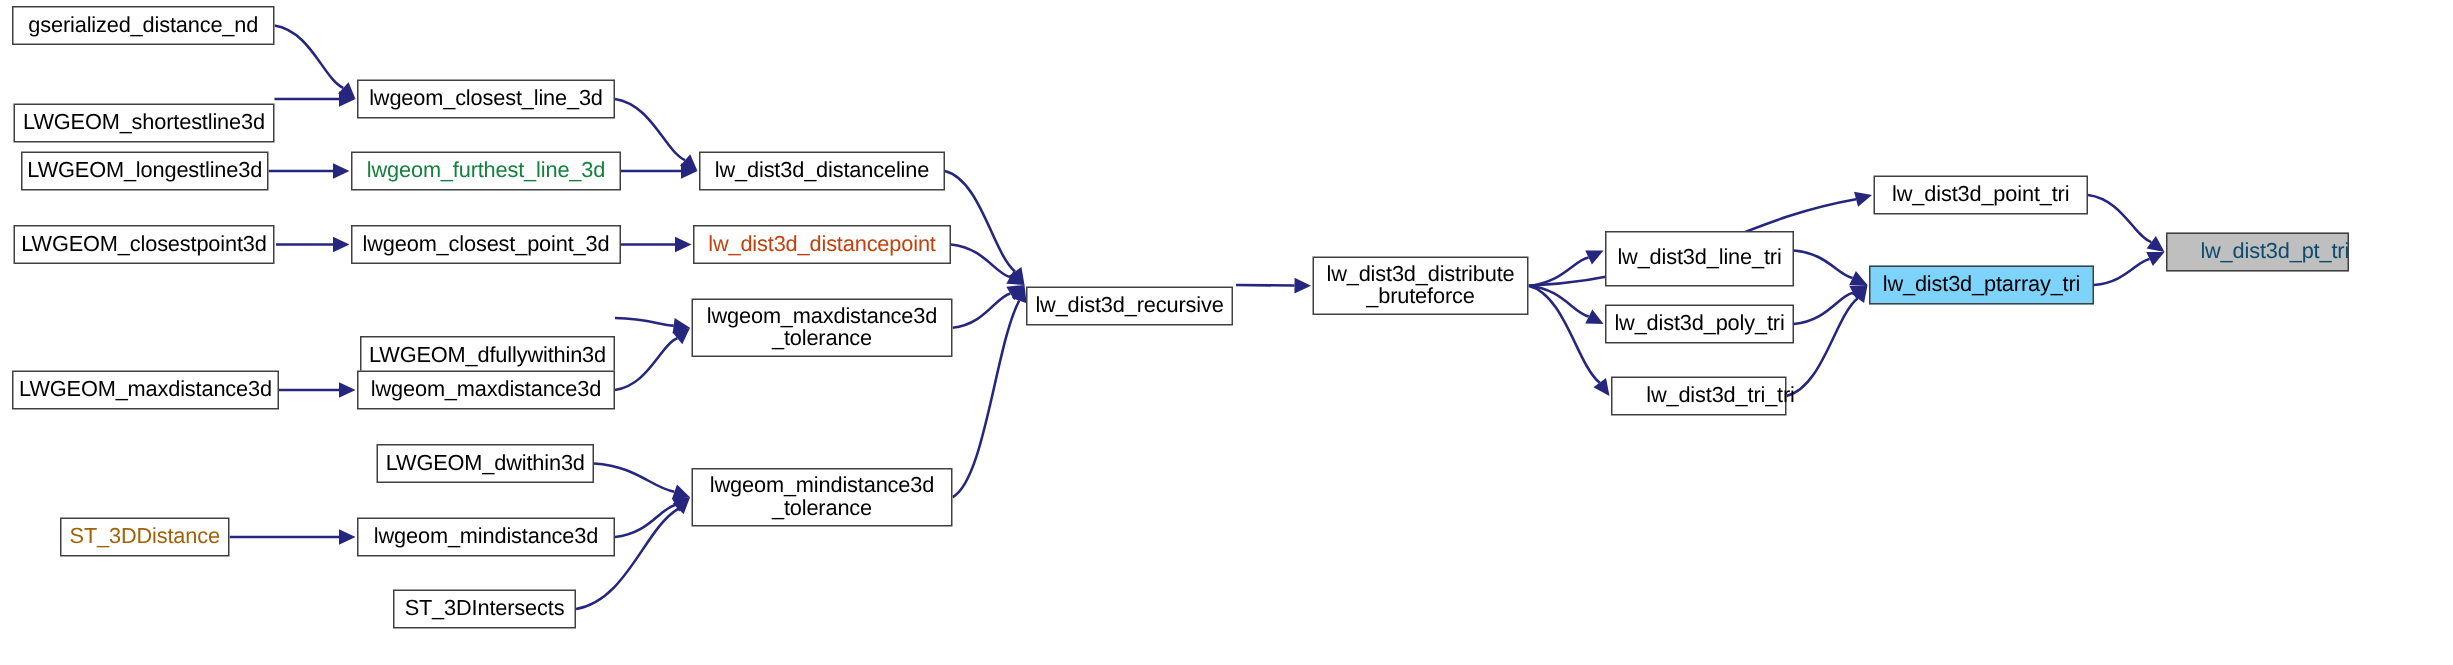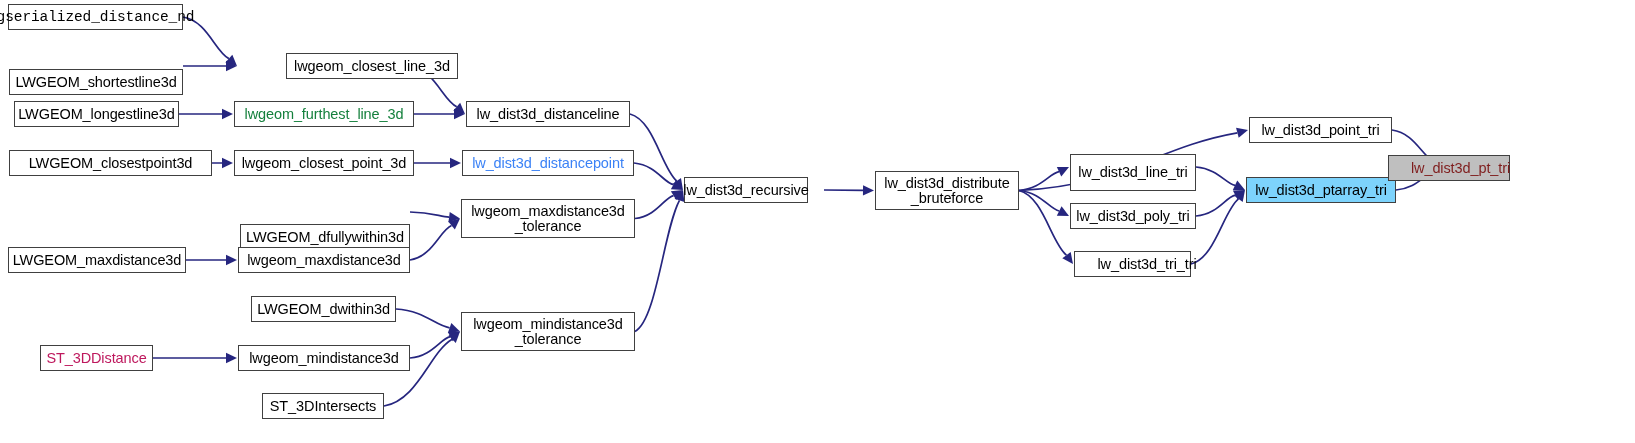--- a/index.html
+++ b/index.html
@@ -99,43 +99,43 @@
       <path d="M 1196 167 C 1218.05 168.84, 1225.4 183.56, 1235.0423936151967 185.32602149284742" fill="none" stroke="#26267f" stroke-width="1.7"></path>
       <polygon points="1245,190 1232.8328765027245,190.03325360202717 1237.251910727669,180.61878938366766" fill="#26267f"></polygon>
       <path d="M 1196 216 C 1218.05 213.92, 1225.4 197.28, 1235.2831607723558 195.15587387589287" fill="none" stroke="#26267f" stroke-width="1.7"></path>
       <polygon points="1245,190 1237.7204829682325,199.7492887835065 1232.845838576479,190.56245896827923" fill="#26267f"></polygon>
       <path d="M 1191 264 C 1215.3 258.08, 1223.4 210.72, 1238.5158402293464 198.8857004264513" fill="none" stroke="#26267f" stroke-width="1.7"></path>
       <polygon points="1245,190 1242.7163531582144,201.9509395907603 1234.3153273004784,195.82046126214232" fill="#26267f"></polygon>
       <path d="M 1396 190 C 1417.15 188.24, 1424.2 174.16, 1433.037407507857 172.66334116653493" fill="none" stroke="#26267f" stroke-width="1.7"></path>
       <polygon points="1443,168 1435.24189605931,177.3729303446388 1430.8329189564042,167.95375198843107" fill="#26267f"></polygon>
     </svg>
   <div id="node-layer">
-      <div class="node" style="left: 8px; top: 4px; width: 175px; height: 26px; border-color: rgb(64, 64, 64); color: rgb(0, 0, 0); background: rgb(255, 255, 255); font-family: Liberation Mono, monospace;">gserialized_distance_nd</div>
+      <div class="node" style="left: 8px; top: 4px; width: 175px; height: 26px; border-color: rgb(64, 64, 64); color: rgb(0, 0, 0); background: rgb(255, 255, 255);">gserialized_distance_nd</div>
       <div class="node" style="left: 9px; top: 53px; width: 174px; height: 26px; border-color: rgb(64, 64, 64); color: rgb(0, 0, 0); background: rgb(255, 255, 255); margin-top: 16px;">LWGEOM_shortestline3d</div>
       <div class="node" style="left: 14px; top: 101px; width: 165px; height: 26px; border-color: rgb(64, 64, 64); color: #000000; background: rgb(255, 255, 255);">LWGEOM_longestline3d</div>
-      <div class="node" style="left: 9px; top: 150px; width: 203px; height: 26px; border-color: rgb(64, 64, 64); color: rgb(0, 0, 0); background: rgb(255, 255, 255);">LWGEOM_closestpoint3d</div>
+      <div class="node" style="left: 9px; top: 150px; width: 174px; height: 26px; border-color: rgb(64, 64, 64); color: rgb(0, 0, 0); background: rgb(255, 255, 255);">LWGEOM_closestpoint3d</div>
       <div class="node" style="left: 8px; top: 247px; width: 178px; height: 26px; border-color: rgb(64, 64, 64); color: rgb(0, 0, 0); background: rgb(255, 255, 255);">LWGEOM_maxdistance3d</div>
-      <div class="node" style="left: 40px; top: 345px; width: 113px; height: 26px; border-color: rgb(64, 64, 64); color: #be185d; background: rgb(255, 255, 255);">ST_3DDistance</div>
-      <div class="node" style="left: 238px; top: 53px; width: 172px; height: 26px; border-color: rgb(64, 64, 64); color: rgb(0, 0, 0); background: rgb(255, 255, 255); margin-left: 48px;">lwgeom_closest_line_3d</div>
+      <div class="node" style="left: 40px; top: 345px; width: 113px; height: 26px; border-color: rgb(64, 64, 64); color: #a16207; background: rgb(255, 255, 255);">ST_3DDistance</div>
+      <div class="node" style="left: 238px; top: 53px; width: 172px; height: 26px; border-color: rgb(64, 64, 64); color: rgb(0, 0, 0); background: rgb(255, 255, 255);">lwgeom_closest_line_3d</div>
       <div class="node" style="left: 234px; top: 101px; width: 180px; height: 26px; border-color: rgb(64, 64, 64); color: #15803d; background: rgb(255, 255, 255);">lwgeom_furthest_line_3d</div>
       <div class="node" style="left: 234px; top: 150px; width: 180px; height: 26px; border-color: rgb(64, 64, 64); color: rgb(0, 0, 0); background: rgb(255, 255, 255);">lwgeom_closest_point_3d</div>
       <div class="node" style="left: 240px; top: 199px; width: 170px; height: 26px; border-color: rgb(64, 64, 64); color: rgb(0, 0, 0); background: rgb(255, 255, 255); margin-top: 25px;">LWGEOM_dfullywithin3d</div>
       <div class="node" style="left: 238px; top: 247px; width: 172px; height: 26px; border-color: rgb(64, 64, 64); color: rgb(0, 0, 0); background: rgb(255, 255, 255);">lwgeom_maxdistance3d</div>
       <div class="node" style="left: 251px; top: 296px; width: 145px; height: 26px; border-color: rgb(64, 64, 64); color: rgb(0, 0, 0); background: rgb(255, 255, 255);">LWGEOM_dwithin3d</div>
       <div class="node" style="left: 238px; top: 345px; width: 172px; height: 26px; border-color: rgb(64, 64, 64); color: rgb(0, 0, 0); background: rgb(255, 255, 255);">lwgeom_mindistance3d</div>
       <div class="node" style="left: 262px; top: 393px; width: 122px; height: 26px; border-color: rgb(64, 64, 64); color: rgb(0, 0, 0); background: rgb(255, 255, 255); text-align: center;">ST_3DIntersects</div>
       <div class="node" style="left: 466px; top: 101px; width: 164px; height: 26px; border-color: rgb(64, 64, 64); color: rgb(0, 0, 0); background: rgb(255, 255, 255);">lw_dist3d_distanceline</div>
-      <div class="node" style="left: 462px; top: 150px; width: 172px; height: 26px; border-color: rgb(64, 64, 64); color: #3b82f6; background: rgb(255, 255, 255);">lw_dist3d_distancepoint</div>
+      <div class="node" style="left: 462px; top: 150px; width: 172px; height: 26px; border-color: rgb(64, 64, 64); color: #c2410c; background: rgb(255, 255, 255);">lw_dist3d_distancepoint</div>
       <div class="node" style="left: 461px; top: 199px; width: 174px; height: 39px; border-color: rgb(64, 64, 64); color: rgb(0, 0, 0); background: rgb(255, 255, 255);">lwgeom_maxdistance3d
 _tolerance</div>
       <div class="node" style="left: 461px; top: 312px; width: 174px; height: 39px; border-color: rgb(64, 64, 64); color: rgb(0, 0, 0); background: rgb(255, 255, 255);">lwgeom_mindistance3d
 _tolerance</div>
-      <div class="node" style="left: 684px; top: 177px; width: 124px; height: 26px; border-color: rgb(64, 64, 64); color: rgb(0, 0, 0); background: rgb(255, 255, 255);">lw_dist3d_recursive</div>
+      <div class="node" style="left: 684px; top: 191px; width: 138px; height: 26px; border-color: rgb(64, 64, 64); color: rgb(0, 0, 0); background: rgb(255, 255, 255);">lw_dist3d_recursive</div>
       <div class="node" style="left: 875px; top: 171px; width: 144px; height: 39px; border-color: rgb(64, 64, 64); color: rgb(0, 0, 0); background: rgb(255, 255, 255);">lw_dist3d_distribute
 _bruteforce</div>
       <div class="node" style="left: 1249px; top: 117px; width: 143px; height: 26px; border-color: rgb(64, 64, 64); color: rgb(0, 0, 0); background: rgb(255, 255, 255);">lw_dist3d_point_tri</div>
       <div class="node" style="left: 1070px; top: 154px; width: 126px; height: 37px; border-color: rgb(64, 64, 64); color: rgb(0, 0, 0); background: rgb(255, 255, 255);">lw_dist3d_line_tri</div>
       <div class="node" style="left: 1070px; top: 203px; width: 126px; height: 26px; border-color: rgb(64, 64, 64); color: rgb(0, 0, 0); background: rgb(255, 255, 255);">lw_dist3d_poly_tri</div>
       <div class="node" style="left: 1074px; top: 251px; width: 117px; height: 26px; border-color: rgb(64, 64, 64); color: rgb(0, 0, 0); background: rgb(255, 255, 255); padding-left: 29px;">lw_dist3d_tri_tri</div>
       <div class="node" style="left: 1246px; top: 177px; width: 150px; height: 26px; border-color: rgb(64, 64, 64); color: rgb(0, 0, 0); background: #7dd3fc;">lw_dist3d_ptarray_tri</div>
-      <div class="node highlight" style="left: 1388px; top: 155px; width: 122px; height: 26px; border-color: rgb(64, 64, 64); color: #7f1d1d; background: rgb(191, 191, 191); padding-left: 23px;">lw_dist3d_pt_tri</div>
+      <div class="node highlight" style="left: 1444px; top: 155px; width: 122px; height: 26px; border-color: rgb(64, 64, 64); color: #0c4a6e; background: rgb(191, 191, 191); padding-left: 23px;">lw_dist3d_pt_tri</div>
     </div>
 </div>
 
 </body></html>

